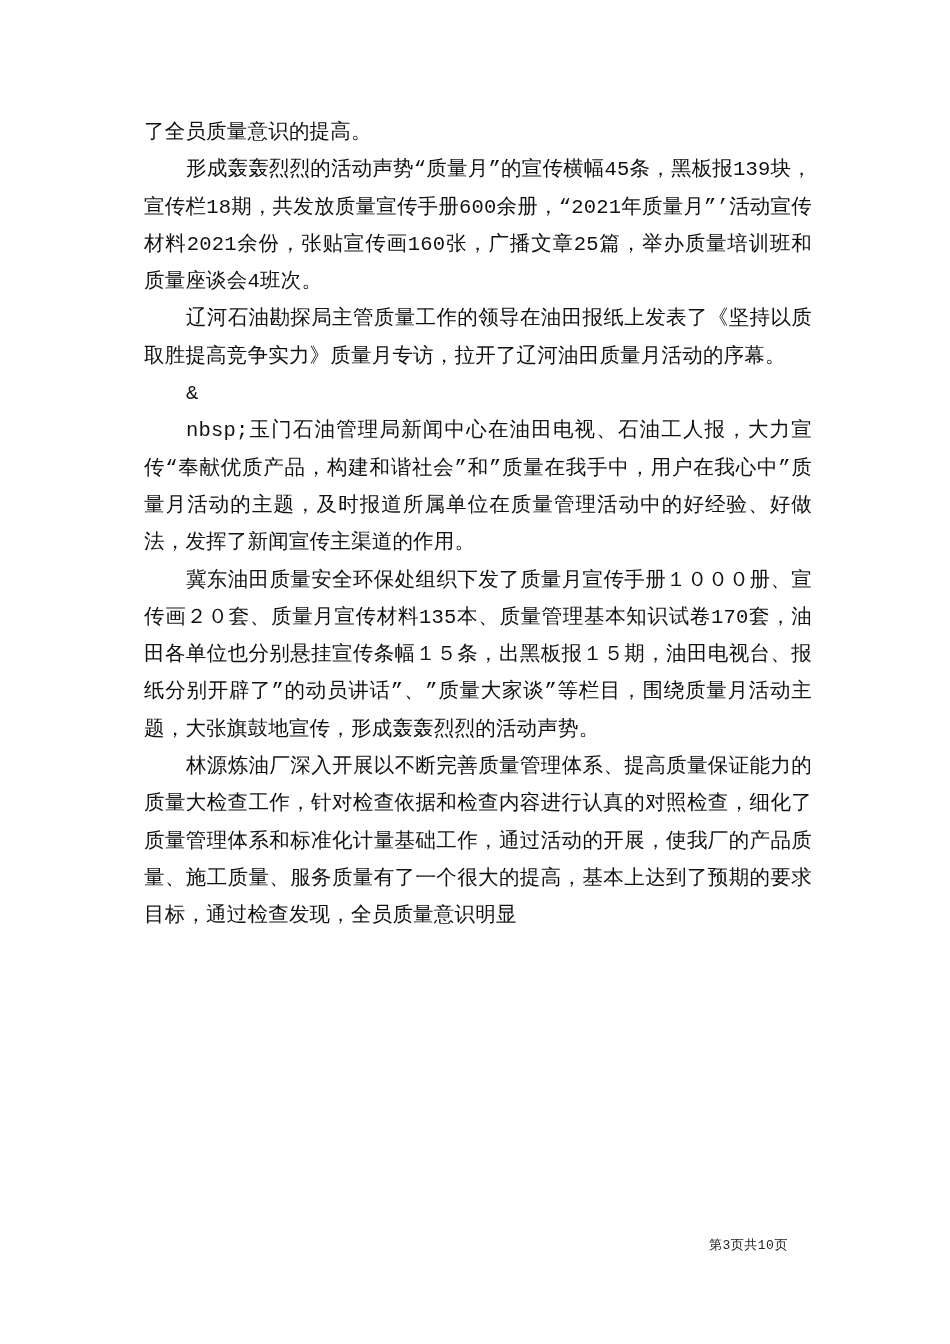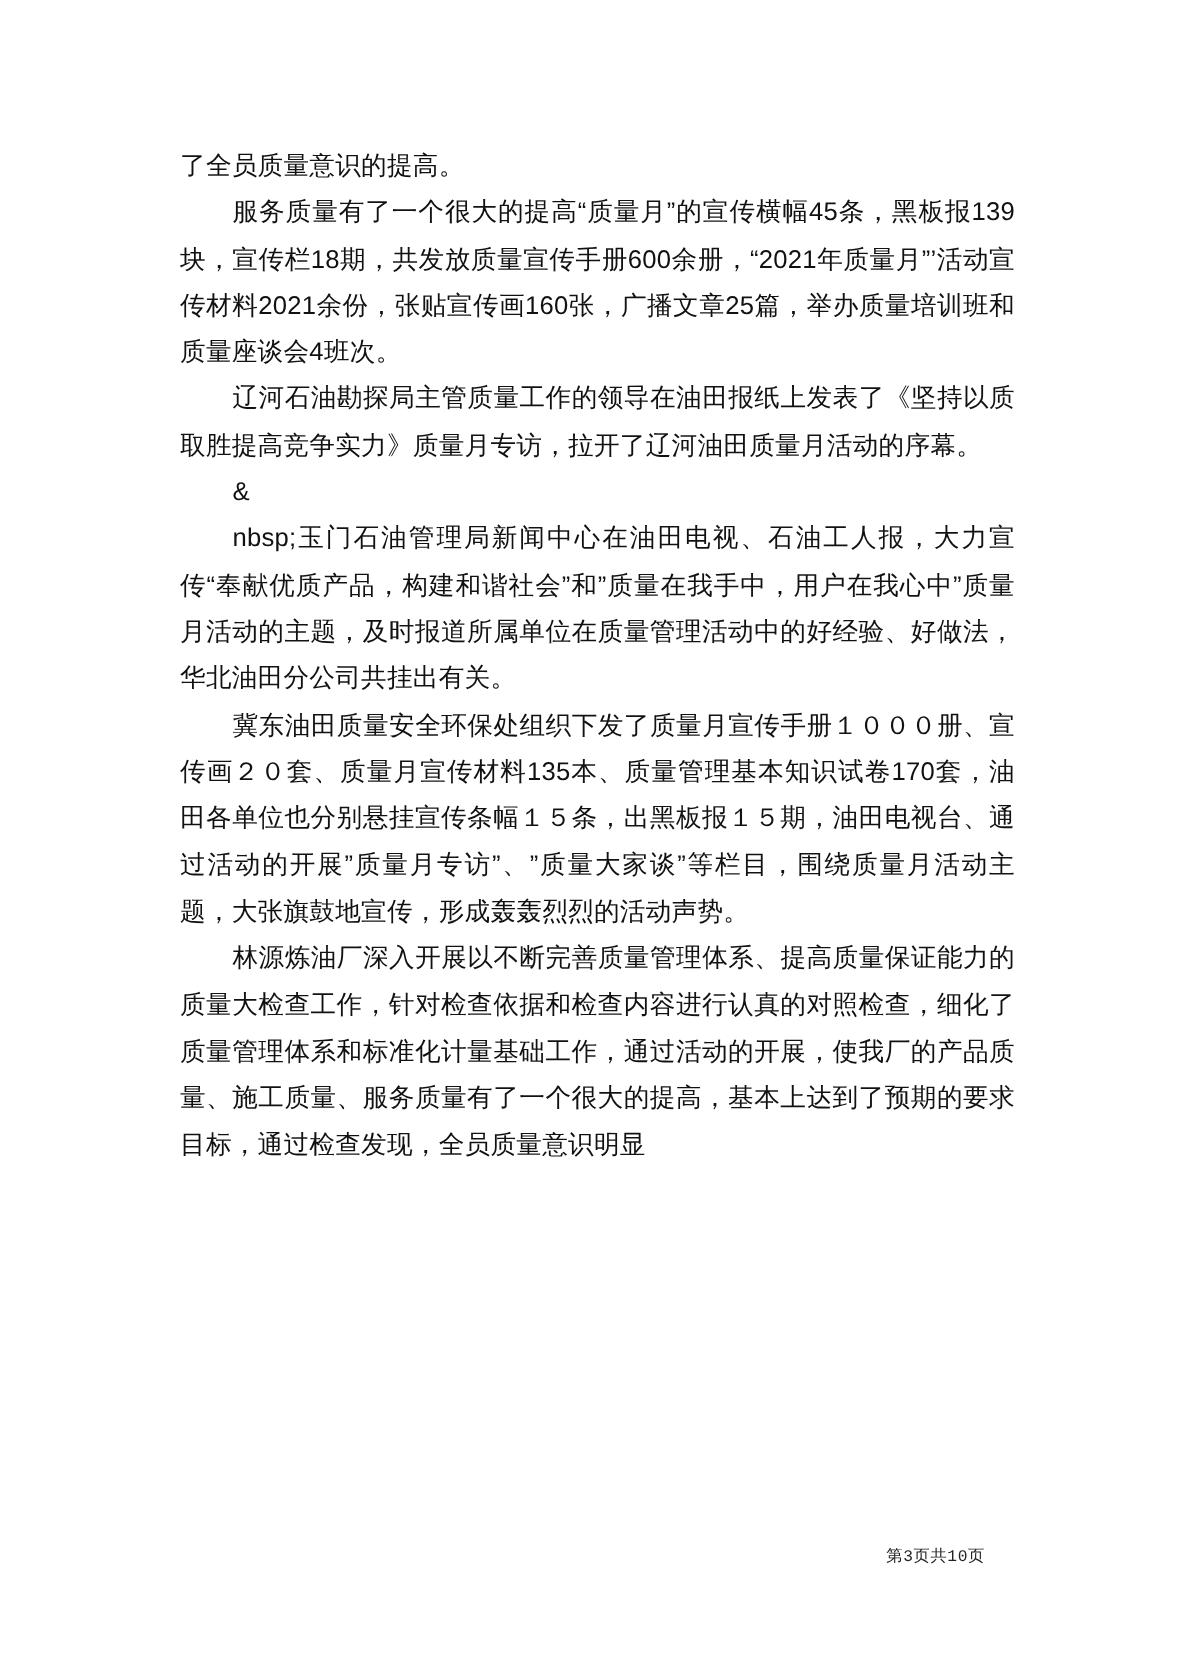--- a/index.html
+++ b/index.html
@@ -2,21 +2,21 @@
 <html><head>
 <meta charset="utf-8">
 <style>
   html, body { margin: 0; padding: 0; background: #ffffff; }
   body { width: 950px; height: 1344px; position: relative; overflow: hidden; }
   .page {
     position: absolute;
     left: 144px;
     top: 114px;
     width: 668px;
-    font-family: Liberation Sans, sans-serif;
+    font-family: Liberation Mono, monospace;
     font-size: 20.5px;
     line-height: 37.3px;
     color: #111111;
     text-align: justify;
     letter-spacing: 0.2px;
   }
   .page p { margin: 0; }
   .page p.indent { text-indent: 42px; }
   .footer {
     position: absolute;
@@ -26,21 +26,21 @@
     font-size: 13px;
     color: #222222;
     letter-spacing: 0.5px;
   }
 </style>
 </head>
 <body>
 
 <div class="page">
   <p>了全员质量意识的提高。</p>
-  <p class="indent">服务质量有了一个很大的提高“质量月”的宣传横幅45条，黑板报139块，宣传栏18期，共发放质量宣传手册600余册，“2021年质量月”’活动宣传材料2021余份，张贴宣传画160张，广播文章25篇，举办质量培训班和质量座谈会4班次。</p>
+  <p class="indent">形成轰轰烈烈的活动声势“质量月”的宣传横幅45条，黑板报139块，宣传栏18期，共发放质量宣传手册600余册，“2021年质量月”’活动宣传材料2021余份，张贴宣传画160张，广播文章25篇，举办质量培训班和质量座谈会4班次。</p>
   <p class="indent">辽河石油勘探局主管质量工作的领导在油田报纸上发表了《坚持以质取胜提高竞争实力》质量月专访，拉开了辽河油田质量月活动的序幕。</p>
   <p class="indent">&amp;</p>
-  <p class="indent">nbsp;玉门石油管理局新闻中心在油田电视、石油工人报，大力宣传“奉献优质产品，构建和谐社会”和”质量在我手中，用户在我心中”质量月活动的主题，及时报道所属单位在质量管理活动中的好经验、好做法，华北油田分公司共挂出有关。</p>
-  <p class="indent">冀东油田质量安全环保处组织下发了质量月宣传手册１０００册、宣传画２０套、质量月宣传材料135本、质量管理基本知识试卷170套，油田各单位也分别悬挂宣传条幅１５条，出黑板报１５期，油田电视台、通过活动的开展”质量月专访”、”质量大家谈”等栏目，围绕质量月活动主题，大张旗鼓地宣传，形成轰轰烈烈的活动声势。</p>
+  <p class="indent">nbsp;玉门石油管理局新闻中心在油田电视、石油工人报，大力宣传“奉献优质产品，构建和谐社会”和”质量在我手中，用户在我心中”质量月活动的主题，及时报道所属单位在质量管理活动中的好经验、好做法，发挥了新闻宣传主渠道的作用。</p>
+  <p class="indent">冀东油田质量安全环保处组织下发了质量月宣传手册１０００册、宣传画２０套、质量月宣传材料135本、质量管理基本知识试卷170套，油田各单位也分别悬挂宣传条幅１５条，出黑板报１５期，油田电视台、报纸分别开辟了”的动员讲话”、”质量大家谈”等栏目，围绕质量月活动主题，大张旗鼓地宣传，形成轰轰烈烈的活动声势。</p>
   <p class="indent">林源炼油厂深入开展以不断完善质量管理体系、提高质量保证能力的质量大检查工作，针对检查依据和检查内容进行认真的对照检查，细化了质量管理体系和标准化计量基础工作，通过活动的开展，使我厂的产品质量、施工质量、服务质量有了一个很大的提高，基本上达到了预期的要求目标，通过检查发现，全员质量意识明显</p>
 </div>
 
 <div class="footer">第3页共10页</div>
 
 </body></html>

